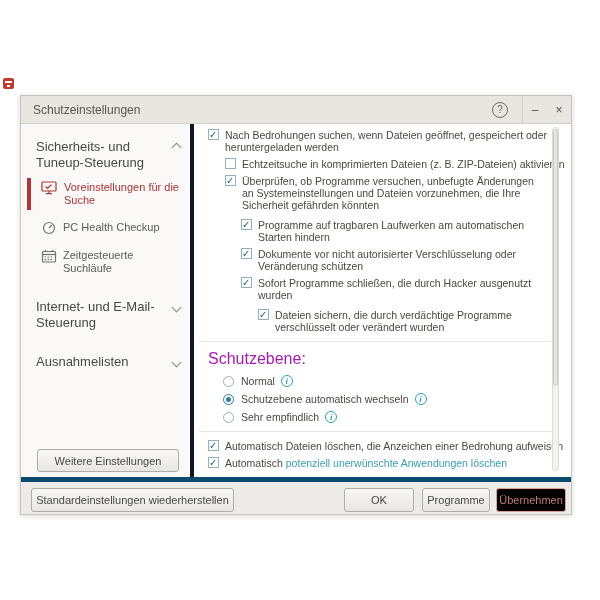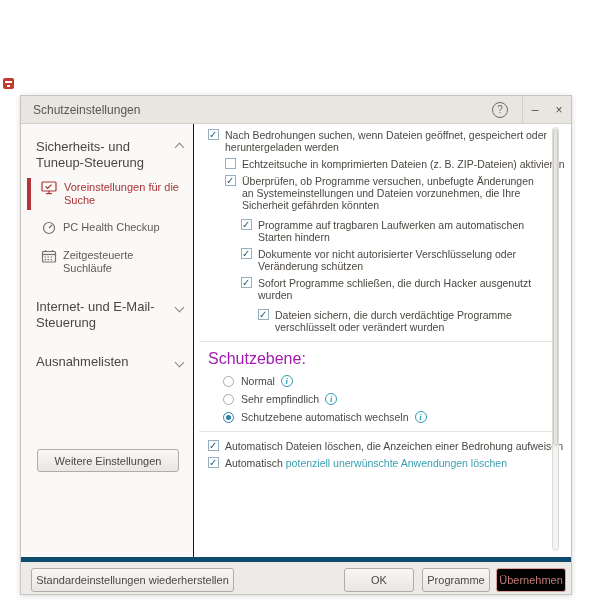--- a/index.html
+++ b/index.html
@@ -6,36 +6,36 @@
   html,body { width:600px; height:600px; background:#ffffff; overflow:hidden;
               font-family:"Liberation Sans","DejaVu Sans",sans-serif; }
 
   
   .stray { position:absolute; left:3px; top:78px; width:11px; height:11px;
            background:#c13a30; border-radius:2px; }
   .stray::before { content:""; position:absolute; left:2px; top:3px; right:2px; height:2px; background:#fff; }
   .stray::after  { content:""; position:absolute; left:4px; top:7px; width:3px; height:2px; background:#fff; }
 
   
-  .dialog { position:absolute; left:20px; top:95px; width:552px; height:500px;
+  .dialog { position:absolute; left:20px; top:95px; width:552px; height:420px;
             background:#ffffff; border:1px solid #c7c4be; box-shadow:0 1px 6px rgba(0,0,0,.15); }
 
   .titlebar { position:absolute; left:0; top:0; right:0; height:28px; background:#e9e6e1;
               border-bottom:1px solid #d3d0ca; display:flex; align-items:center; }
   .title { margin-left:12px; font-size:12px; color:#5a564f; }
   .tb-right { margin-left:auto; display:flex; align-items:center; height:100%; }
   .helpbtn { width:16px; height:16px; border:1px solid #6f6b64; border-radius:50%;
              color:#6f6b64; font-size:10px; line-height:14px; text-align:center; margin-right:14px; cursor:default; }
   .tb-sep { width:1px; height:28px; background:#d3d0ca; }
   .winbtn { width:24px; height:28px; display:flex; align-items:center; justify-content:center;
             color:#55514b; font-size:12px; cursor:default; }
 
   
   .sidebar { position:absolute; left:0; top:28px; width:173px; bottom:37px;
-             background:#faf9f7; border-right:1px solid #0f172a; }
+             background:#faf9f7; border-right:4px solid #0f172a; }
   .sec { display:flex; align-items:flex-start; padding:0 10px 0 15px; color:#4b4742;
          font-size:13px; line-height:16px; cursor:default; }
   .sec .lbl { max-width:132px; }
   .sec1 { margin-top:15px; } .sec2 { margin-top:20px; } .sec3 { margin-top:23px; }
   .chev { width:7px; height:7px; border-right:1.4px solid #8a867f; border-bottom:1.4px solid #8a867f;
           margin-left:auto; margin-top:5px; flex:none; }
   .chev.up   { transform:rotate(225deg); }
   .chev.down { transform:rotate(45deg); }
 
   .sideitem { position:relative; display:flex; align-items:flex-start; padding:4px 8px 4px 20px;
@@ -213,28 +213,28 @@
 
       <div class="heading">Schutzebene:</div>
 
       <div class="rrow">
         <span class="radio"></span>
         <span>Normal</span>
         <span class="info"></span>
       </div>
 
       <div class="rrow">
+        <span class="radio sel"></span>
+        <span>Schutzebene automatisch wechseln</span>
+        <span class="info"></span>
+      </div>
+
+      <div class="rrow">
         <span class="radio"></span>
         <span>Sehr empfindlich</span>
-        <span class="info"></span>
-      </div>
-
-      <div class="rrow">
-        <span class="radio sel"></span>
-        <span>Schutzebene automatisch wechseln</span>
         <span class="info"></span>
       </div>
 
       <div class="hr"></div>
 
       <div class="row ind0">
         <span class="cb checked"></span>
         <span class="lblw" style="max-width:340px">Automatisch Dateien löschen, die Anzeichen einer Bedrohung aufweisen</span>
       </div>
 

